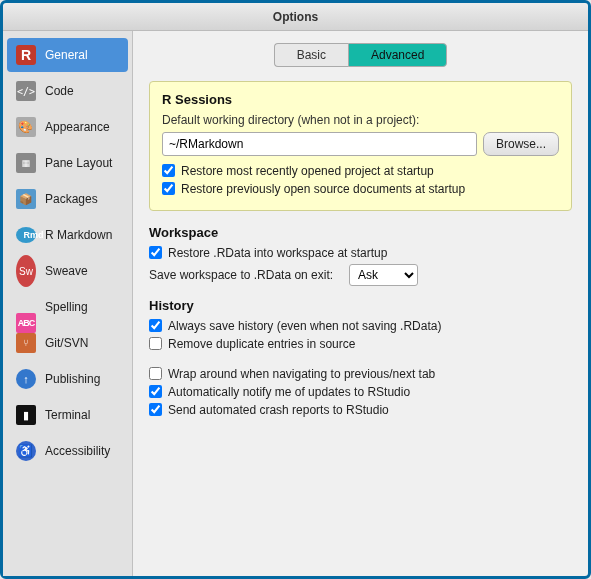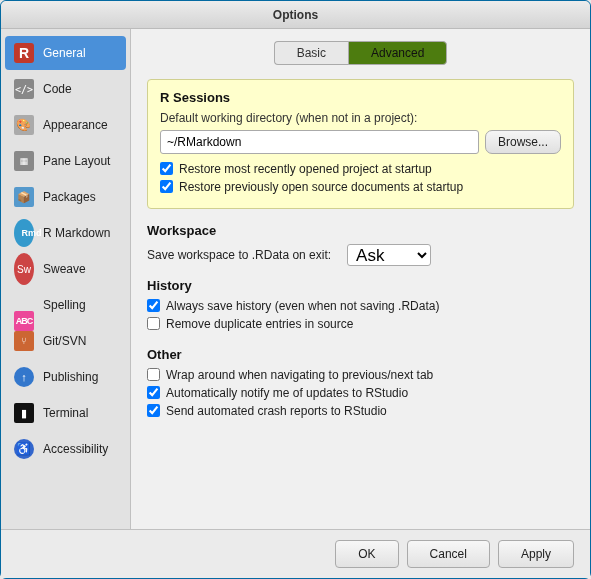--- a/index.html
+++ b/index.html
@@ -8,21 +8,21 @@
       font-size: 13px;
       background: #e8e8e8;
       width: 591px;
       height: 579px;
       overflow: hidden;
     }
     .window {
       width: 591px;
       height: 579px;
       background: #f0f0f0;
-      border: 1px solid #0369a1;
+      border: 3px solid #0369a1;
       border-radius: 6px;
       display: flex;
       flex-direction: column;
     }
     .title-bar {
       height: 28px;
       background: linear-gradient(to bottom, #ececec, #d4d4d4);
       border-bottom: 1px solid #bbb;
       border-radius: 6px 6px 0 0;
       display: flex;
@@ -100,21 +100,21 @@
     }
     .tab-btn:first-child {
       border-radius: 4px 0 0 4px;
       border-right: none;
       text-align: center;
     }
     .tab-btn:last-child {
       border-radius: 0 4px 4px 0;
     }
     .tab-btn.active {
-      background: #4d7c0f;
+      background: #14b8a6;
       color: #111;
     }
     
     .r-sessions-box {
       background: #ffffcc;
       border: 1px solid #d0d090;
       border-radius: 4px;
       padding: 10px 12px;
       margin-bottom: 14px;
     }
@@ -177,21 +177,21 @@
       gap: 16px;
       font-size: 12px;
       color: #222;
       margin-top: 4px;
     }
     .dropdown-select {
       height: 22px;
       border: 1px solid #aaa;
       border-radius: 3px;
       background: white;
-      font-size: 17px;
+      font-size: 12px;
       padding: 0 4px;
       cursor: pointer;
     }
     
     .history-section {
       margin-bottom: 12px;
     }
     
     .other-section {
       margin-bottom: 12px;
@@ -217,21 +217,21 @@
     }
     .footer-btn.apply {
       background: linear-gradient(to bottom, #f7f7f7, #e2e2e2);
     }
     
     .icon-r { background: #c0392b; color: white; border-radius: 3px; font-weight: bold; font-size: 14px; width: 20px; height: 20px; display: flex; align-items: center; justify-content: center; }
     .icon-code { background: #888; color: white; border-radius: 2px; font-size: 10px; font-family: monospace; width: 20px; height: 20px; display: flex; align-items: center; justify-content: center; }
     .icon-appearance { background: #aaa; border-radius: 2px; width: 20px; height: 20px; display: flex; align-items: center; justify-content: center; font-size: 12px; }
     .icon-pane { background: #888; color: white; border-radius: 2px; width: 20px; height: 20px; display: flex; align-items: center; justify-content: center; font-size: 9px; }
     .icon-packages { background: #5599cc; border-radius: 2px; color: white; width: 20px; height: 20px; display: flex; align-items: center; justify-content: center; font-size: 11px; }
-    .icon-rmd { background: #3399cc; border-radius: 50%; color: white; width: 20px; height: 28px; display: flex; align-items: center; justify-content: center; font-size: 9px; font-weight: bold; padding-left: 15px; }
+    .icon-rmd { background: #3399cc; border-radius: 50%; color: white; width: 20px; height: 16px; display: flex; align-items: center; justify-content: center; font-size: 9px; font-weight: bold; padding-left: 15px; }
     .icon-sweave { background: #cc4444; border-radius: 50%; color: white; width: 20px; height: 32px; display: flex; align-items: center; justify-content: center; font-size: 10px; }
     .icon-spelling { background: #ec4899; border-radius: 2px; color: white; width: 20px; height: 20px; display: flex; align-items: center; justify-content: center; font-size: 9px; font-weight: bold; letter-spacing: -1px; margin-top: 32px; }
     .icon-git { background: #cc6633; border-radius: 2px; color: white; width: 20px; height: 20px; display: flex; align-items: center; justify-content: center; font-size: 9px; }
     .icon-publishing { background: #3377cc; border-radius: 50%; color: white; width: 20px; height: 20px; display: flex; align-items: center; justify-content: center; font-size: 11px; }
     .icon-terminal { background: #111; color: white; border-radius: 2px; width: 20px; height: 20px; display: flex; align-items: center; justify-content: center; font-size: 11px; }
     .icon-accessibility { background: #3366cc; border-radius: 50%; color: white; width: 20px; height: 20px; display: flex; align-items: center; justify-content: center; font-size: 12px; }
   </style>
 </head>
 <body>
 
@@ -350,20 +350,24 @@
           <label for="restore-project">Restore most recently opened project at startup</label>
         </div>
         <div class="checkbox-row">
           <input type="checkbox" id="restore-docs" checked="" style="">
           <label for="restore-docs">Restore previously open source documents at startup</label>
         </div>
       </div>
 
       <div class="workspace-section">
         <div class="section-title">Workspace</div>
+        <div class="checkbox-row">
+          <input type="checkbox" id="restore-rdata" checked="" style="">
+          <label for="restore-rdata">Restore .RData into workspace at startup</label>
+        </div>
         <div class="save-workspace-row">
           <span>Save workspace to .RData on exit:</span>
           <select class="dropdown-select">
             <option>Ask</option>
             <option>Always</option>
             <option>Never</option>
           </select>
         </div>
       </div>
 
@@ -373,36 +377,30 @@
           <input type="checkbox" id="always-save-history" checked="" style="">
           <label for="always-save-history">Always save history (even when not saving .RData)</label>
         </div>
         <div class="checkbox-row">
           <input type="checkbox" id="remove-duplicates" style="">
           <label for="remove-duplicates">Remove duplicate entries in source</label>
         </div>
       </div>
 
       <div class="other-section">
-        <div class="section-title">Other</div>
         <div class="checkbox-row">
           <input type="checkbox" id="wrap-around" style="">
           <label for="wrap-around">Wrap around when navigating to previous/next tab</label>
         </div>
         <div class="checkbox-row">
           <input type="checkbox" id="auto-notify" checked="" style="">
           <label for="auto-notify">Automatically notify me of updates to RStudio</label>
         </div>
         <div class="checkbox-row">
           <input type="checkbox" id="send-crash" checked="" style="">
           <label for="send-crash">Send automated crash reports to RStudio</label>
         </div>
       </div>
 
     </div>
   </div>
 
-  <div class="footer">
-    <button class="footer-btn">OK</button>
-    <button class="footer-btn">Cancel</button>
-    <button class="footer-btn apply">Apply</button>
-  </div>
 </div>
 
 </body></html>

